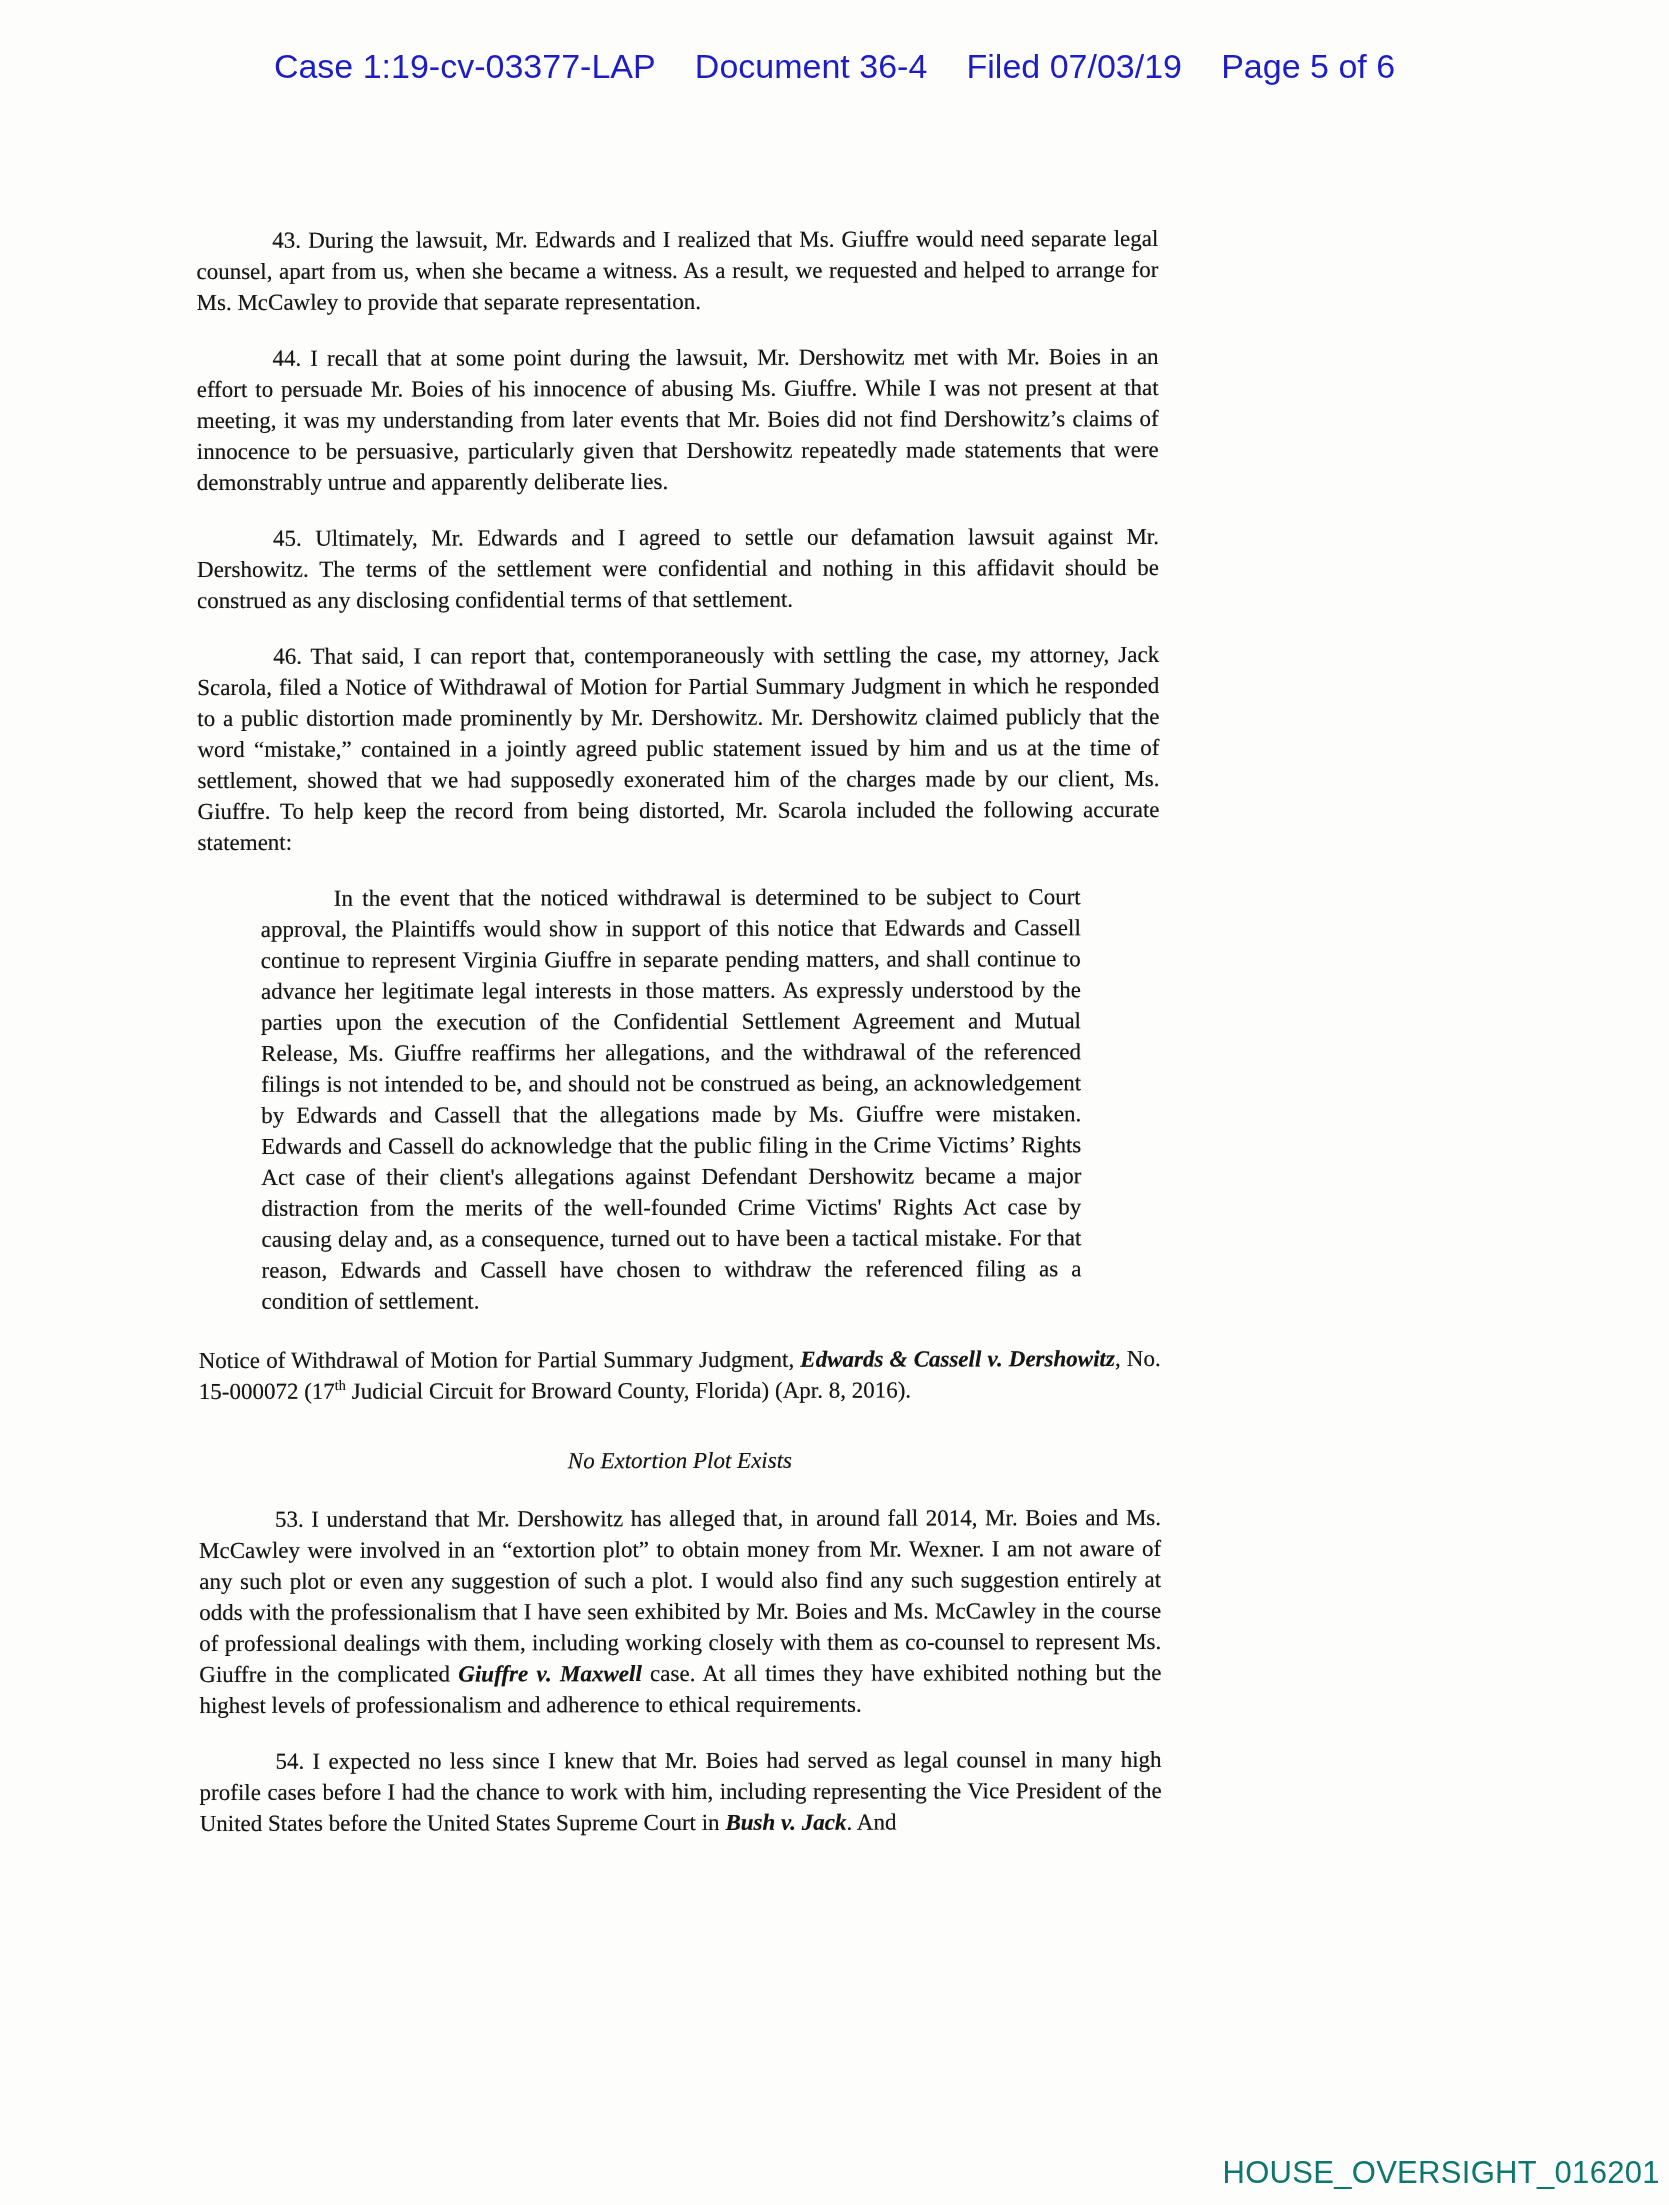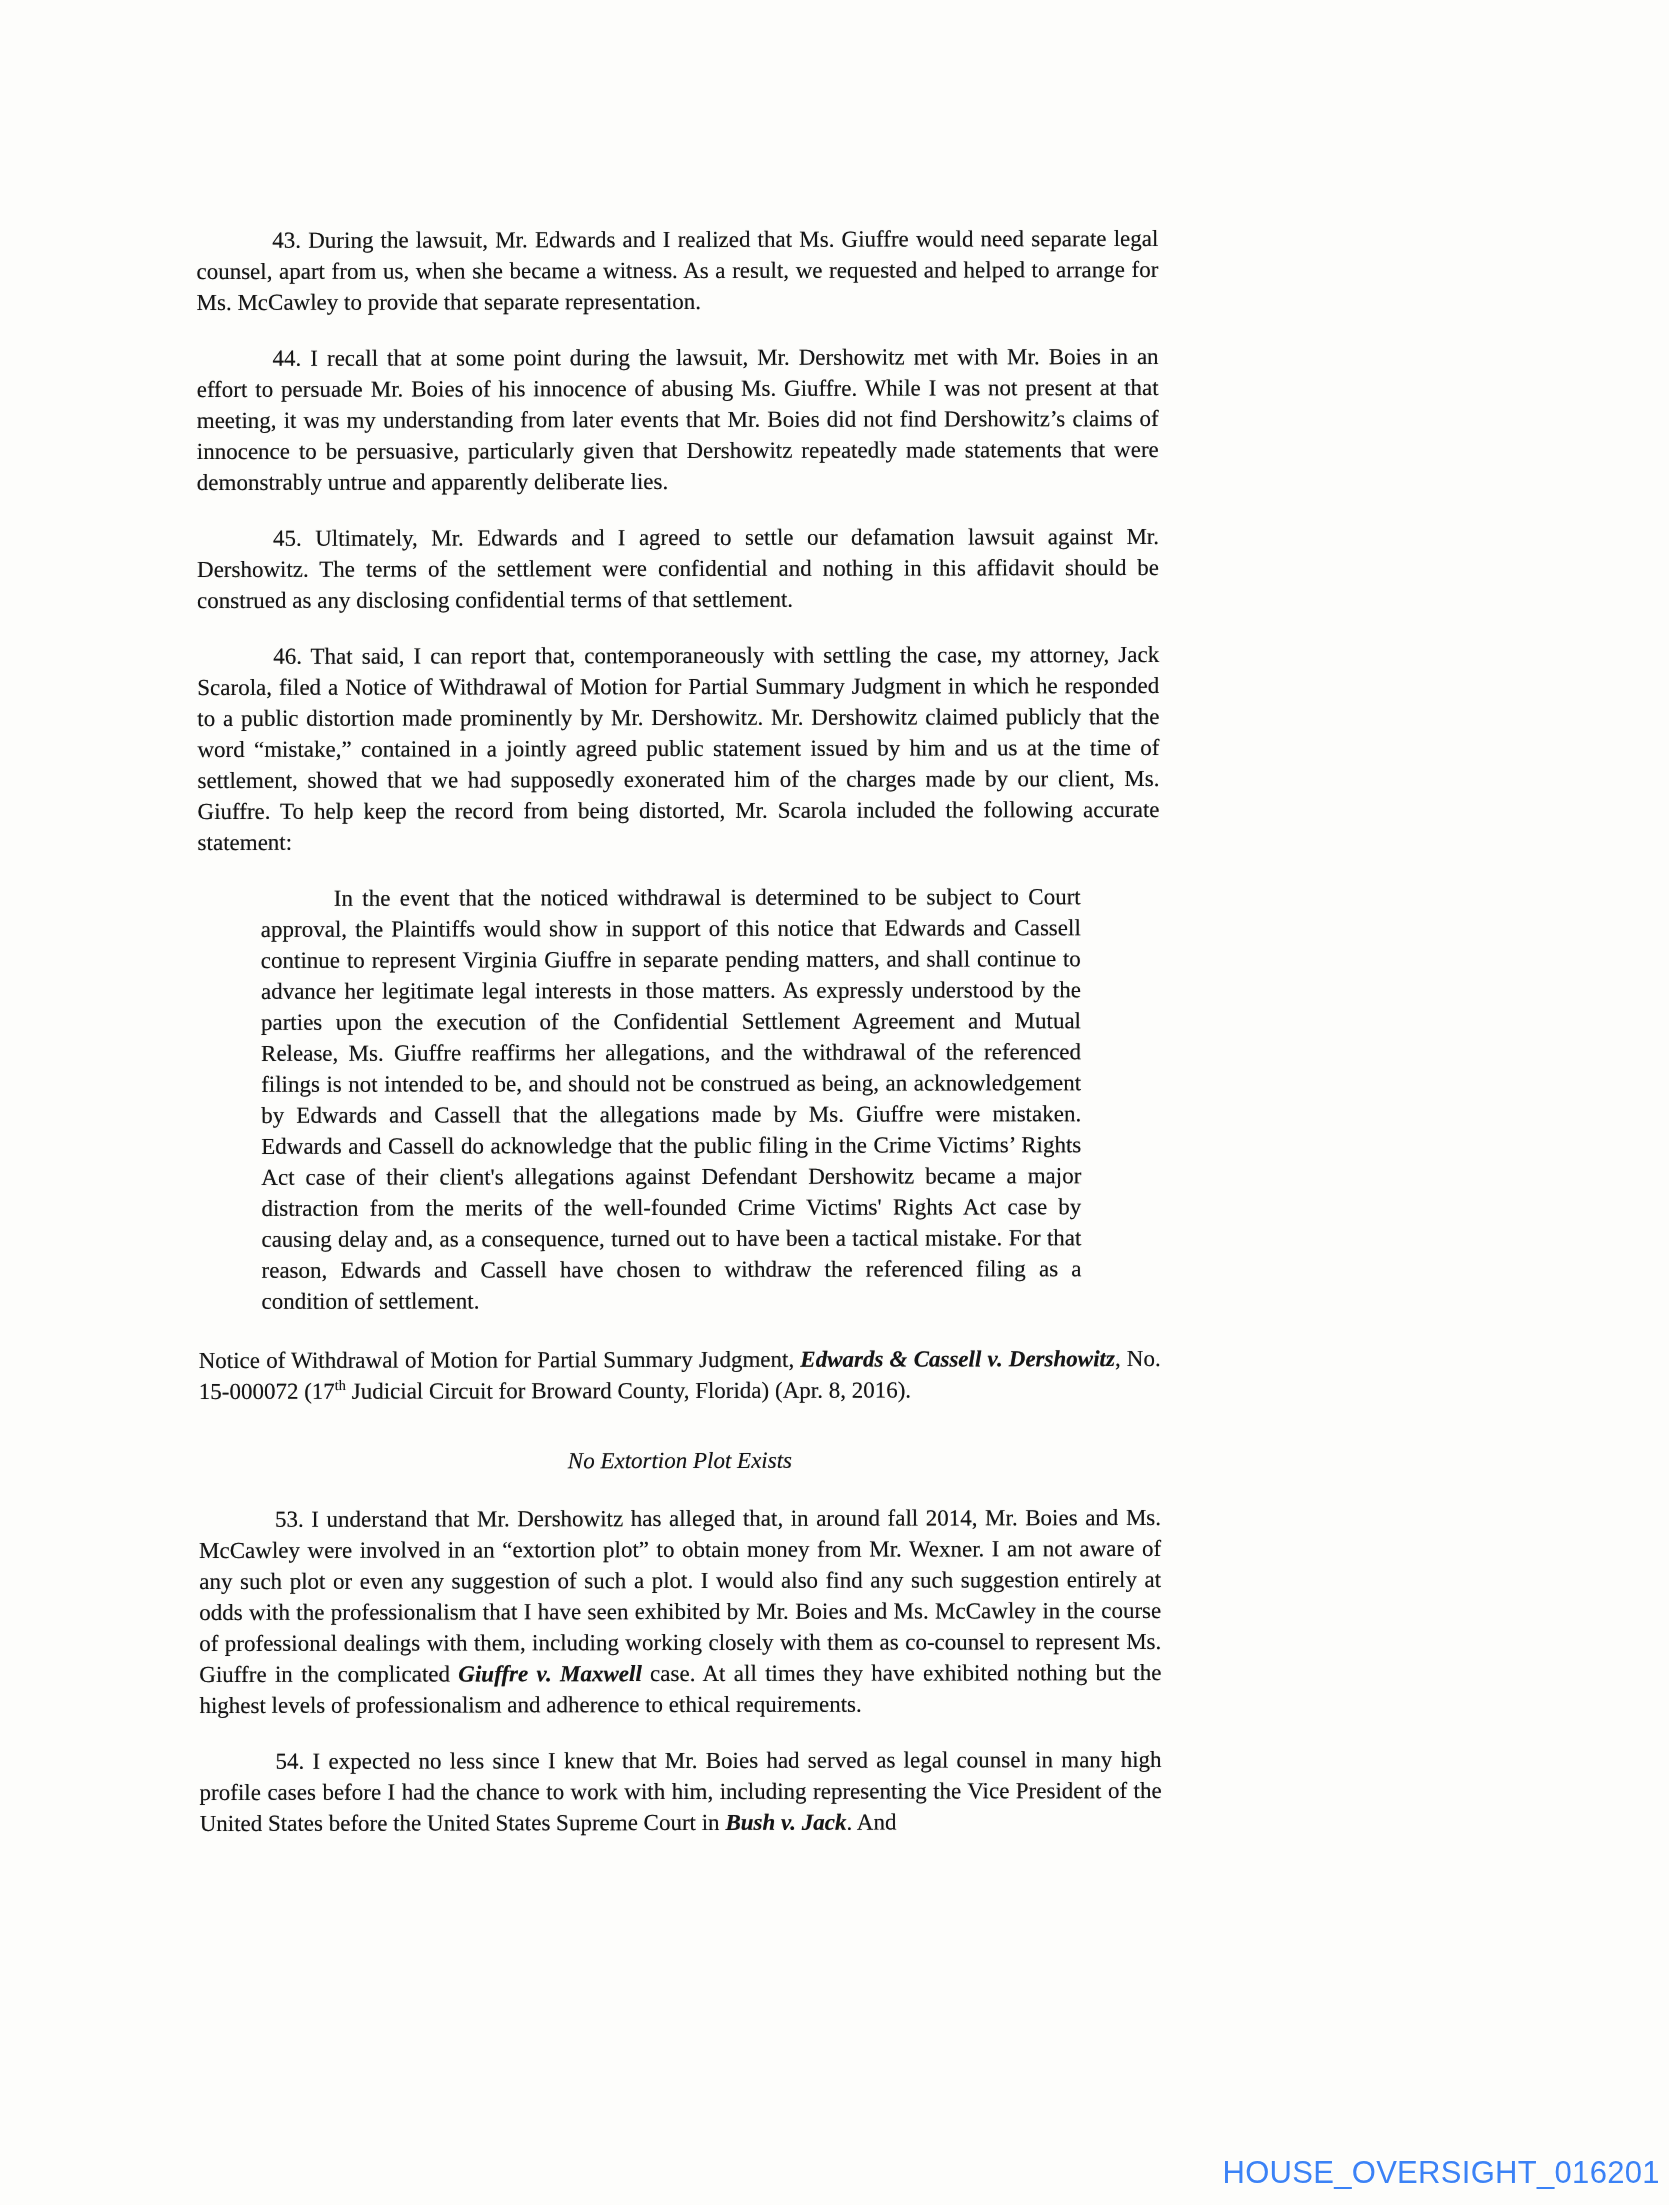--- a/index.html
+++ b/index.html
@@ -54,29 +54,32 @@
     line-height: 31px;
   }
   .last { margin-bottom: 0; }
   i { font-style: italic; font-weight: bold; }
   
   .bates {
     position: absolute;
     right: 9.2px; bottom: 14.4px;
     font-family: "Liberation Sans", sans-serif;
     font-size: 31px;
-    color: #3b82f6;
+    color: #0f766e;
     letter-spacing: 0.3px;
   }
 </style>
 </head>
 <body>
 
 <div class="page">
 
+  <div class="stamp">
+    <span>Case 1:19-cv-03377-LAP</span><span>Document 36-4</span><span>Filed 07/03/19</span><span>Page 5 of 6</span>
+  </div>
 
   <main class="content">
 
     <p class="para">43.  During the lawsuit, Mr. Edwards and I realized that Ms. Giuffre would need separate legal counsel, apart from us, when she became a witness.  As a result, we requested and helped to arrange for Ms. McCawley to provide that separate representation.</p>
 
     <p class="para">44.  I recall that at some point during the lawsuit, Mr. Dershowitz met with Mr. Boies in an effort to persuade Mr. Boies of his innocence of abusing Ms. Giuffre.  While I was not present at that meeting, it was my understanding from later events that Mr. Boies did not find Dershowitz’s claims of innocence to be persuasive, particularly given that Dershowitz repeatedly made statements that were demonstrably untrue and apparently deliberate lies.</p>
 
     <p class="para">45.  Ultimately, Mr. Edwards and I agreed to settle our defamation lawsuit against Mr. Dershowitz.  The terms of the settlement were confidential and nothing in this affidavit should be construed as any disclosing confidential terms of that settlement.</p>
 
     <p class="para">46.  That said, I can report that, contemporaneously with settling the case, my attorney, Jack Scarola, filed a Notice of Withdrawal of Motion for Partial Summary Judgment in which he responded to a public distortion made prominently by Mr. Dershowitz.  Mr. Dershowitz claimed publicly that the word “mistake,” contained in a jointly agreed public statement issued by him and us at the time of settlement, showed that we had supposedly exonerated him of the charges made by our client, Ms. Giuffre.  To help keep the record from being distorted, Mr. Scarola included the following accurate statement:</p>

